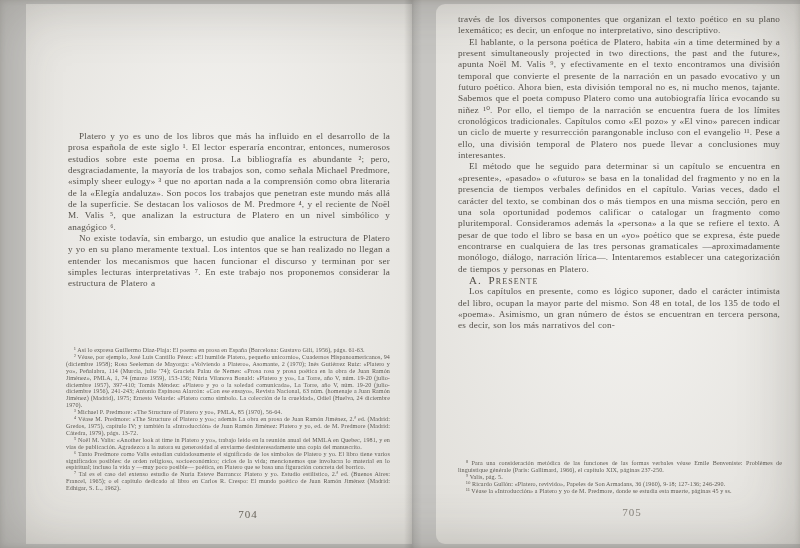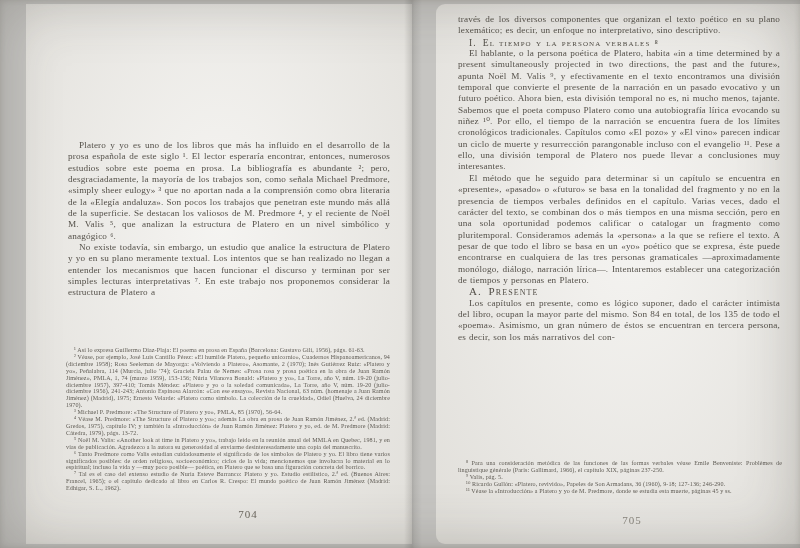--- a/index.html
+++ b/index.html
@@ -30,21 +30,21 @@
     text-align:center;font-size:11.5px;font-weight:bold;color:#45423c;
     letter-spacing:3.2px;line-height:15px;word-spacing:3px;
   }
   .body-block{
     position:absolute;width:322px;
     font-size:9.2px;line-height:11.35px;text-align:justify;
     letter-spacing:0.15px;word-spacing:0.6px;color:#55514a;
   }
   .body-block p{margin:0;text-indent:11px;}
   .body-block p.noindent{text-indent:0;}
-  .left-body{top:136px;left:42px;}
+  .left-body{top:127px;left:42px;}
   .right-body{top:10px;left:22px;}
   .sec-heading{
     margin:13px 0 10px 0;text-indent:0;
     font-variant:small-caps;letter-spacing:1.1px;color:#514d46;
     font-size:9.6px;
   }
   .sub-heading{
     margin:15px 0 12px 2px;text-indent:0;
     font-variant:small-caps;letter-spacing:1.1px;color:#514d46;font-size:11px;
   }
@@ -58,21 +58,21 @@
   .footnotes p{margin:0;text-indent:8px;}
   .footnote-rule{
     position:absolute;left:42px;top:451px;width:120px;height:1px;
     background:rgba(90,86,78,0.45);
   }
   .page-number{
     position:absolute;width:60px;text-align:center;
     font-size:11px;color:#6b675f;letter-spacing:1px;
   }
   .pn-left{left:192px;top:504px;}
-  .pn-right{left:166px;top:502px;color:#8a867e;margin-top:8px;}
+  .pn-right{left:166px;top:502px;color:#8a867e;}
 </style>
 </head>
 <body>
 
 <div class="scan">
 
   <div class="page page-left">
 
     <div class="body-block left-body blurink">
       <p>Platero y yo es uno de los libros que más ha influido en el desarrollo de la prosa española de este siglo ¹. El lector esperaría encontrar, entonces, numerosos estudios sobre este poema en prosa. La bibliografía es abundante ²; pero, desgraciadamente, la mayoría de los trabajos son, como señala Michael Predmore, «simply sheer eulogy» ³ que no aportan nada a la comprensión como obra literaria de la «Elegía andaluza». Son pocos los trabajos que penetran este mundo más allá de la superficie. Se destacan los valiosos de M. Predmore ⁴, y el reciente de Noël M. Valis ⁵, que analizan la estructura de Platero en un nivel simbólico y anagógico ⁶.</p>
@@ -90,25 +90,24 @@
     </div>
 
     <div class="page-number pn-left blurink">704</div>
   </div>
 
   <div class="spine"></div>
 
   <div class="page page-right">
     <div class="body-block right-body blurink">
       <p class="noindent">través de los diversos componentes que organizan el texto poético en su plano lexemático; es decir, un enfoque no interpretativo, sino descriptivo.</p>
-      <p class="sec-heading">I. El tiempo y la persona verbales ⁸</p>
       <p>El hablante, o la persona poética de Platero, habita «in a time determined by a present simultaneously projected in two directions, the past and the future», apunta Noël M. Valis ⁹, y efectivamente en el texto encontramos una división temporal que convierte el presente de la narración en un pasado evocativo y un futuro poético. Ahora bien, esta división temporal no es, ni mucho menos, tajante. Sabemos que el poeta compuso Platero como una autobiografía lírica evocando su niñez ¹⁰. Por ello, el tiempo de la narración se encuentra fuera de los límites cronológicos tradicionales. Capítulos como «El pozo» y «El vino» parecen indicar un ciclo de muerte y resurrección parangonable incluso con el evangelio ¹¹. Pese a ello, una división temporal de Platero nos puede llevar a conclusiones muy interesantes.</p>
       <p>El método que he seguido para determinar si un capítulo se encuentra en «presente», «pasado» o «futuro» se basa en la tonalidad del fragmento y no en la presencia de tiempos verbales definidos en el capítulo. Varias veces, dado el carácter del texto, se combinan dos o más tiempos en una misma sección, pero en una sola oportunidad podemos calificar o catalogar un fragmento como pluritemporal. Consideramos además la «persona» a la que se refiere el texto. A pesar de que todo el libro se basa en un «yo» poético que se expresa, éste puede encontrarse en cualquiera de las tres personas gramaticales —aproximadamente monólogo, diálogo, narración lírica—. Intentaremos establecer una categorización de tiempos y personas en Platero.</p>
       <p class="sub-heading">A. Presente</p>
-      <p>Los capítulos en presente, como es lógico suponer, dado el carácter intimista del libro, ocupan la mayor parte del mismo. Son 84 en total, de los 135 de todo el «poema». Asimismo, un gran número de éstos se encuentran en tercera persona, es decir, son los más narrativos del con-</p>
+      <p>Los capítulos en presente, como es lógico suponer, dado el carácter intimista del libro, ocupan la mayor parte del mismo. Son 48 en total, de los 135 de todo el «poema». Asimismo, un gran número de éstos se encuentran en tercera persona, es decir, son los más narrativos del con-</p>
     </div>
 
     <div class="footnote-rule" style="left:24px;top:452px;width:0;"></div>
 
     <div class="footnotes right-footnotes blurink">
       <p>⁸ Para una consideración metódica de las funciones de las formas verbales véase Emile Benveniste: Problèmes de linguistique générale (París: Gallimard, 1966), el capítulo XIX, páginas 237-250.</p>
       <p>⁹ Valis, pág. 5.</p>
       <p>¹⁰ Ricardo Gullón: «Platero, revivido», Papeles de Son Armadans, 36 (1960), 9-18; 127-136; 246-290.</p>
       <p>¹¹ Véase la «Introducción» a Platero y yo de M. Predmore, donde se estudia esta muerte, páginas 45 y ss.</p>
     </div>

